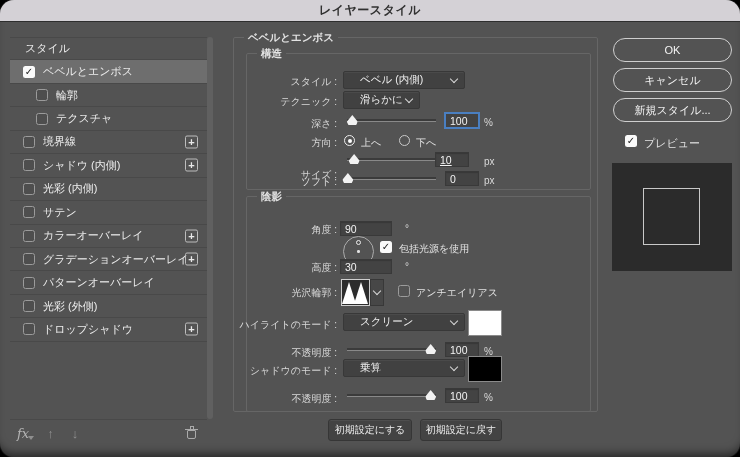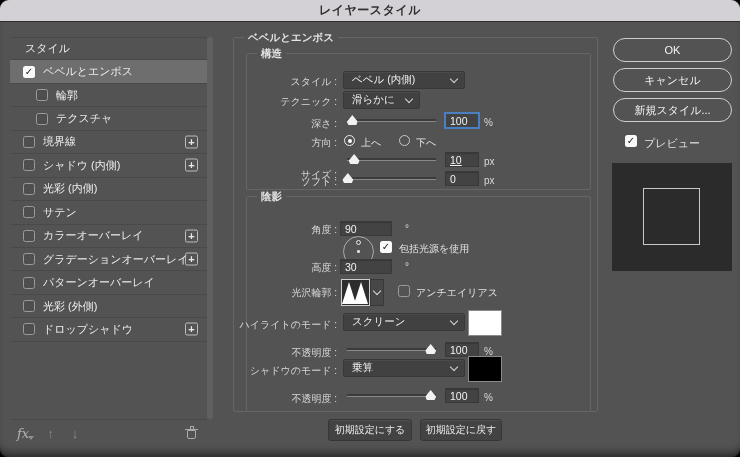--- a/index.html
+++ b/index.html
@@ -1,17 +1,17 @@
 <!DOCTYPE html>
 <html><head>
 <meta charset="utf-8">
 <style>
   * { margin:0; padding:0; box-sizing:border-box; }
   html,body { background:#000; width:740px; height:457px; font-family:"Liberation Sans","DejaVu Sans",sans-serif; }
-  .dialog { position:relative; width:740px; height:457px; background:#535353; border-radius:9px; overflow:hidden;
+  .dialog { position:relative; width:740px; height:457px; background:#535353; border-radius:14px; overflow:hidden;
             box-shadow: inset 0 -9px 10px -6px rgba(0,0,0,.55), 0 0 0 1px #161616; }
   .titlebar { position:absolute; left:0; top:0; width:100%; height:22px; background:#d4d1d6;
               border-bottom:1px solid #2e2e2e; display:flex; align-items:center; justify-content:center; }
   .title { font-size:12px; font-weight:bold; color:#303030; letter-spacing:.5px; }
 
   
   .sidebar { position:absolute; left:10px; top:37px; width:197px; }
   .srow { position:relative; height:23.45px; border-bottom:1px solid #494949; display:flex; align-items:center; cursor:default; }
   .srow.first { border-top:1px solid #494949; }
   .srow.sel { background:#6e6e6e; }
@@ -42,21 +42,21 @@
   .group { position:absolute; border:1px solid #666; border-radius:2px; }
   .legend { position:absolute; top:-7px; left:10px; background:#535353; padding:0 4px; font-size:10.5px; font-weight:bold; color:#e3e3e3; white-space:nowrap; }
   .main-group { left:233px; top:37px; width:365px; height:375px; }
   .g-structure { left:12px; top:15px; width:345px; height:137px; }
   .g-shading { left:12px; top:158px; width:345px; height:216px; }
   .lbl { position:absolute; right:253px; font-size:10px; color:#d9d9d9; white-space:nowrap; }
   .unit { position:absolute; font-size:10px; color:#d9d9d9; }
 
   .dd { position:absolute; height:18px; background:#414141; border:1px solid #383838; border-radius:2px;
         box-shadow:inset 0 1px 0 rgba(255,255,255,.05); display:flex; align-items:center; cursor:default; }
-  .dd-val { font-size:10.5px; color:#f0f0f0; padding-left:8px; white-space:nowrap; }
+  .dd-val { font-size:10.5px; color:#f0f0f0; padding-left:8px; white-space:nowrap;margin-left:8px; }
   .chev { position:absolute; right:7px; top:50%; width:6px; height:6px; margin-top:-4.5px;
           border-right:1.5px solid #d8d8d8; border-bottom:1.5px solid #d8d8d8; transform:rotate(45deg); }
   .num { position:absolute; width:34px; height:15px; background:#434343; border:1px solid #393939;
          box-shadow:inset 0 1px 1px rgba(0,0,0,.18); color:#f3f3f3; font-size:10.5px; padding:0 4px;
          font-family:"Liberation Sans","DejaVu Sans",sans-serif; }
   .num.wide { width:52px; }
   .num.focusring { border:1px solid #4a7fc1; box-shadow:0 0 0 1px #4a7fc1; }
   .slider { position:absolute; width:89px; height:11px; }
   .slider::before { content:''; position:absolute; left:0; right:0; top:4px; height:2px; background:#3b3b3b;
                     border-bottom:1px solid rgba(255,255,255,.4); }
@@ -192,21 +192,21 @@
       <span class="unit" style="left:237px;top:63px">%</span>
       <span class="lbl" style="top:82px">方向 :</span>
       <span class="radio on" style="left:97px;top:81px"></span>
       <span class="rlabel" style="left:114px;top:82px">上へ</span>
       <span class="radio" style="left:152px;top:81px"></span>
       <span class="rlabel" style="left:169px;top:82px">下へ</span>
       <span class="lbl" style="top:114px">サイズ :</span>
       <div class="slider" style="left:100px;top:100px">
           <span class="thumb" style="left:8%"></span>
         </div>
-      <input class="num" style="left: 198px; top: 98px; text-decoration: underline;" value="10">
+      <input class="num" style="left: 188px; top: 98px; text-decoration: underline;" value="10">
       <span class="unit" style="left:237px;top:102px">px</span>
       <span class="lbl" style="top:121px">ソフト :</span>
       <div class="slider" style="left:100px;top:119px">
           <span class="thumb" style="left:1%"></span>
         </div>
       <input class="num" style="left: 198px; top: 117px;" value="0">
       <span class="unit" style="left:237px;top:121px">px</span>
     </div>
 
     <div class="group g-shading">

